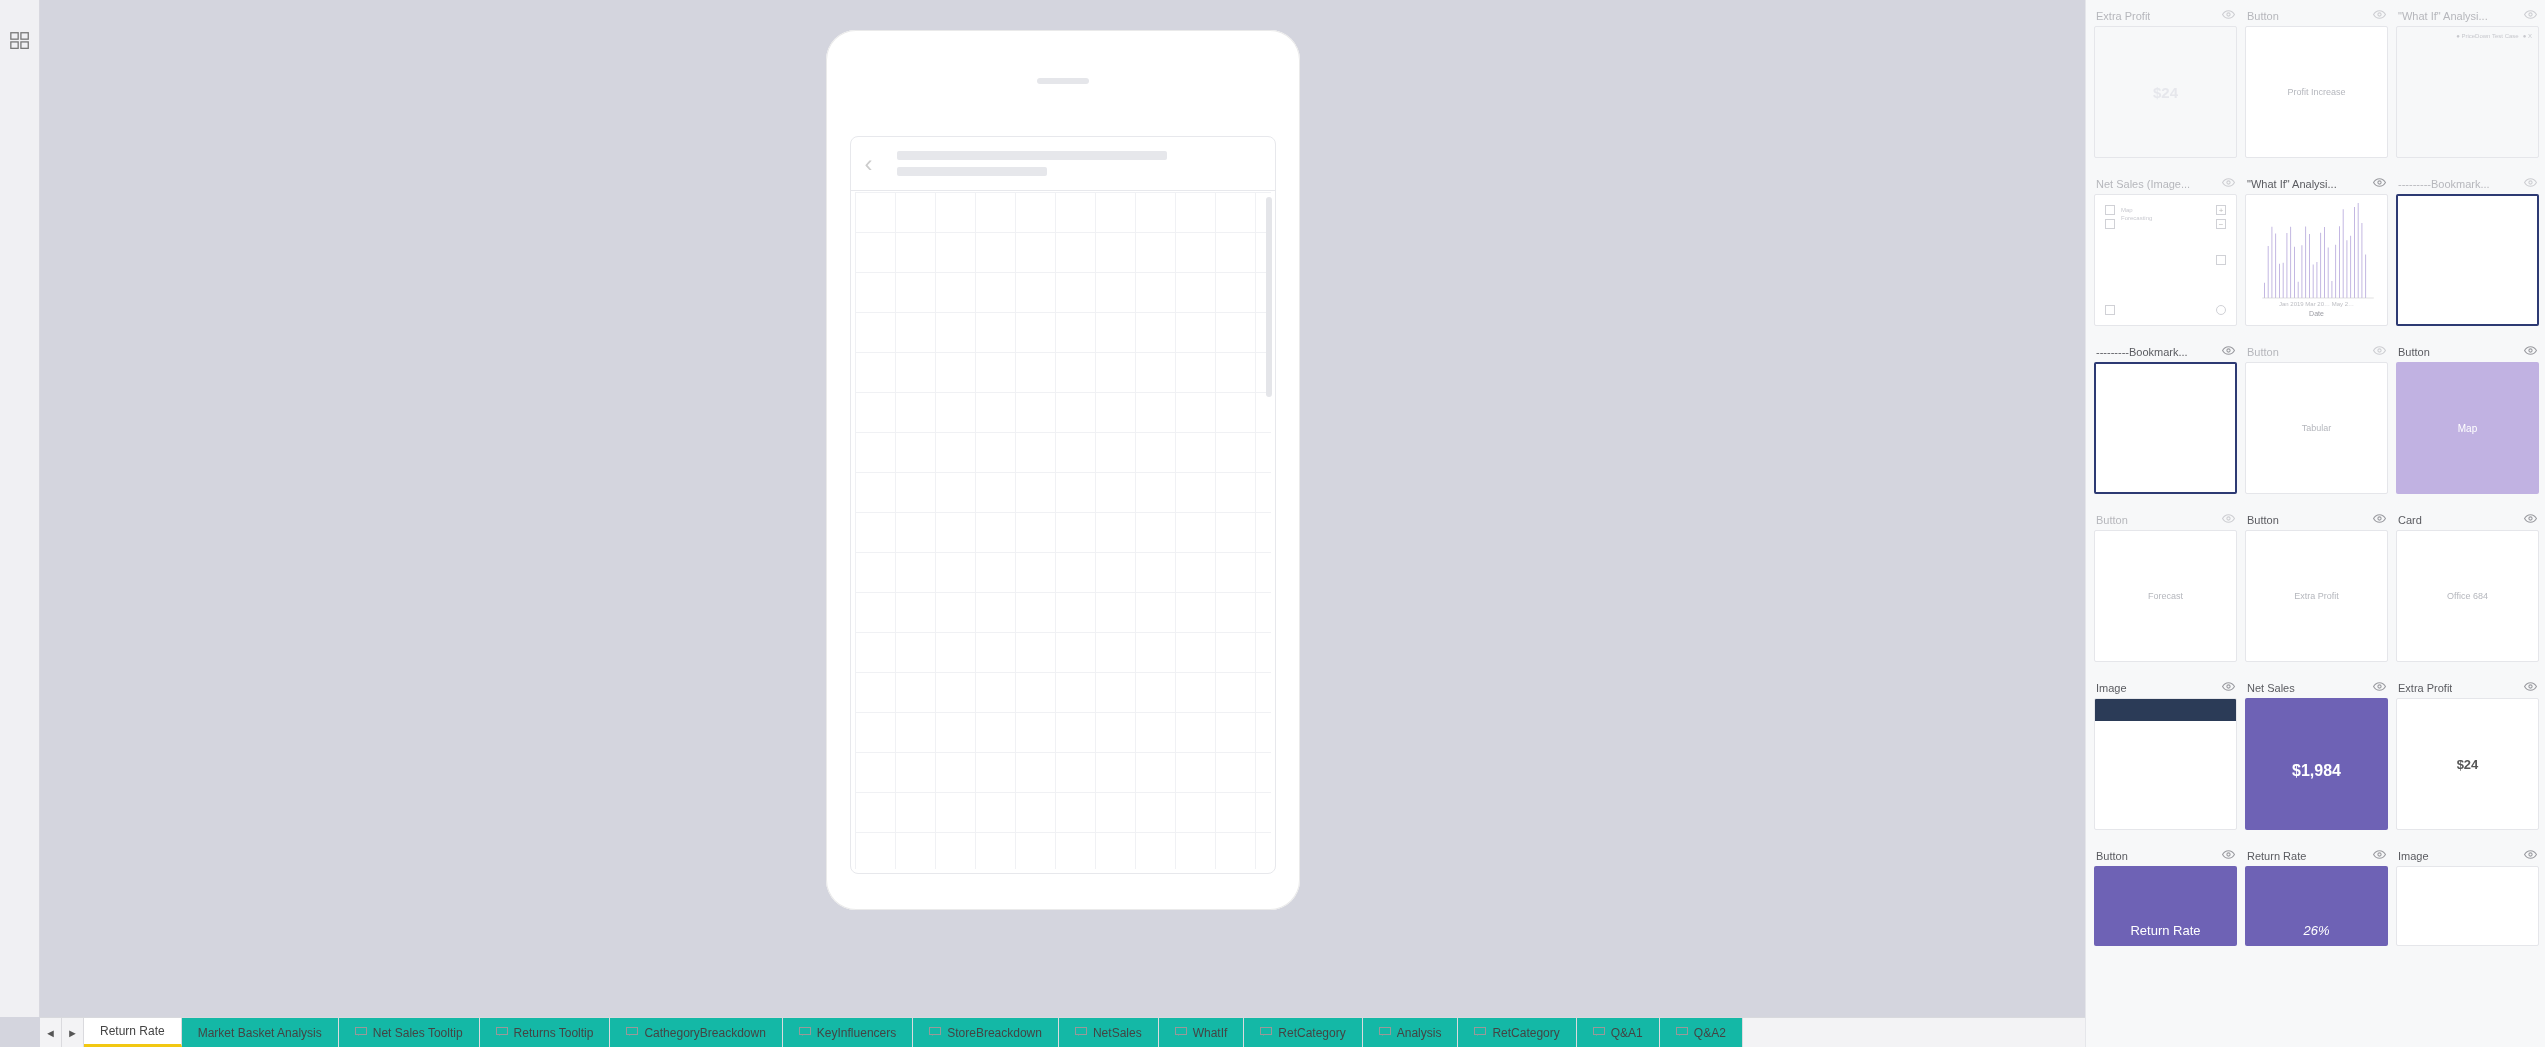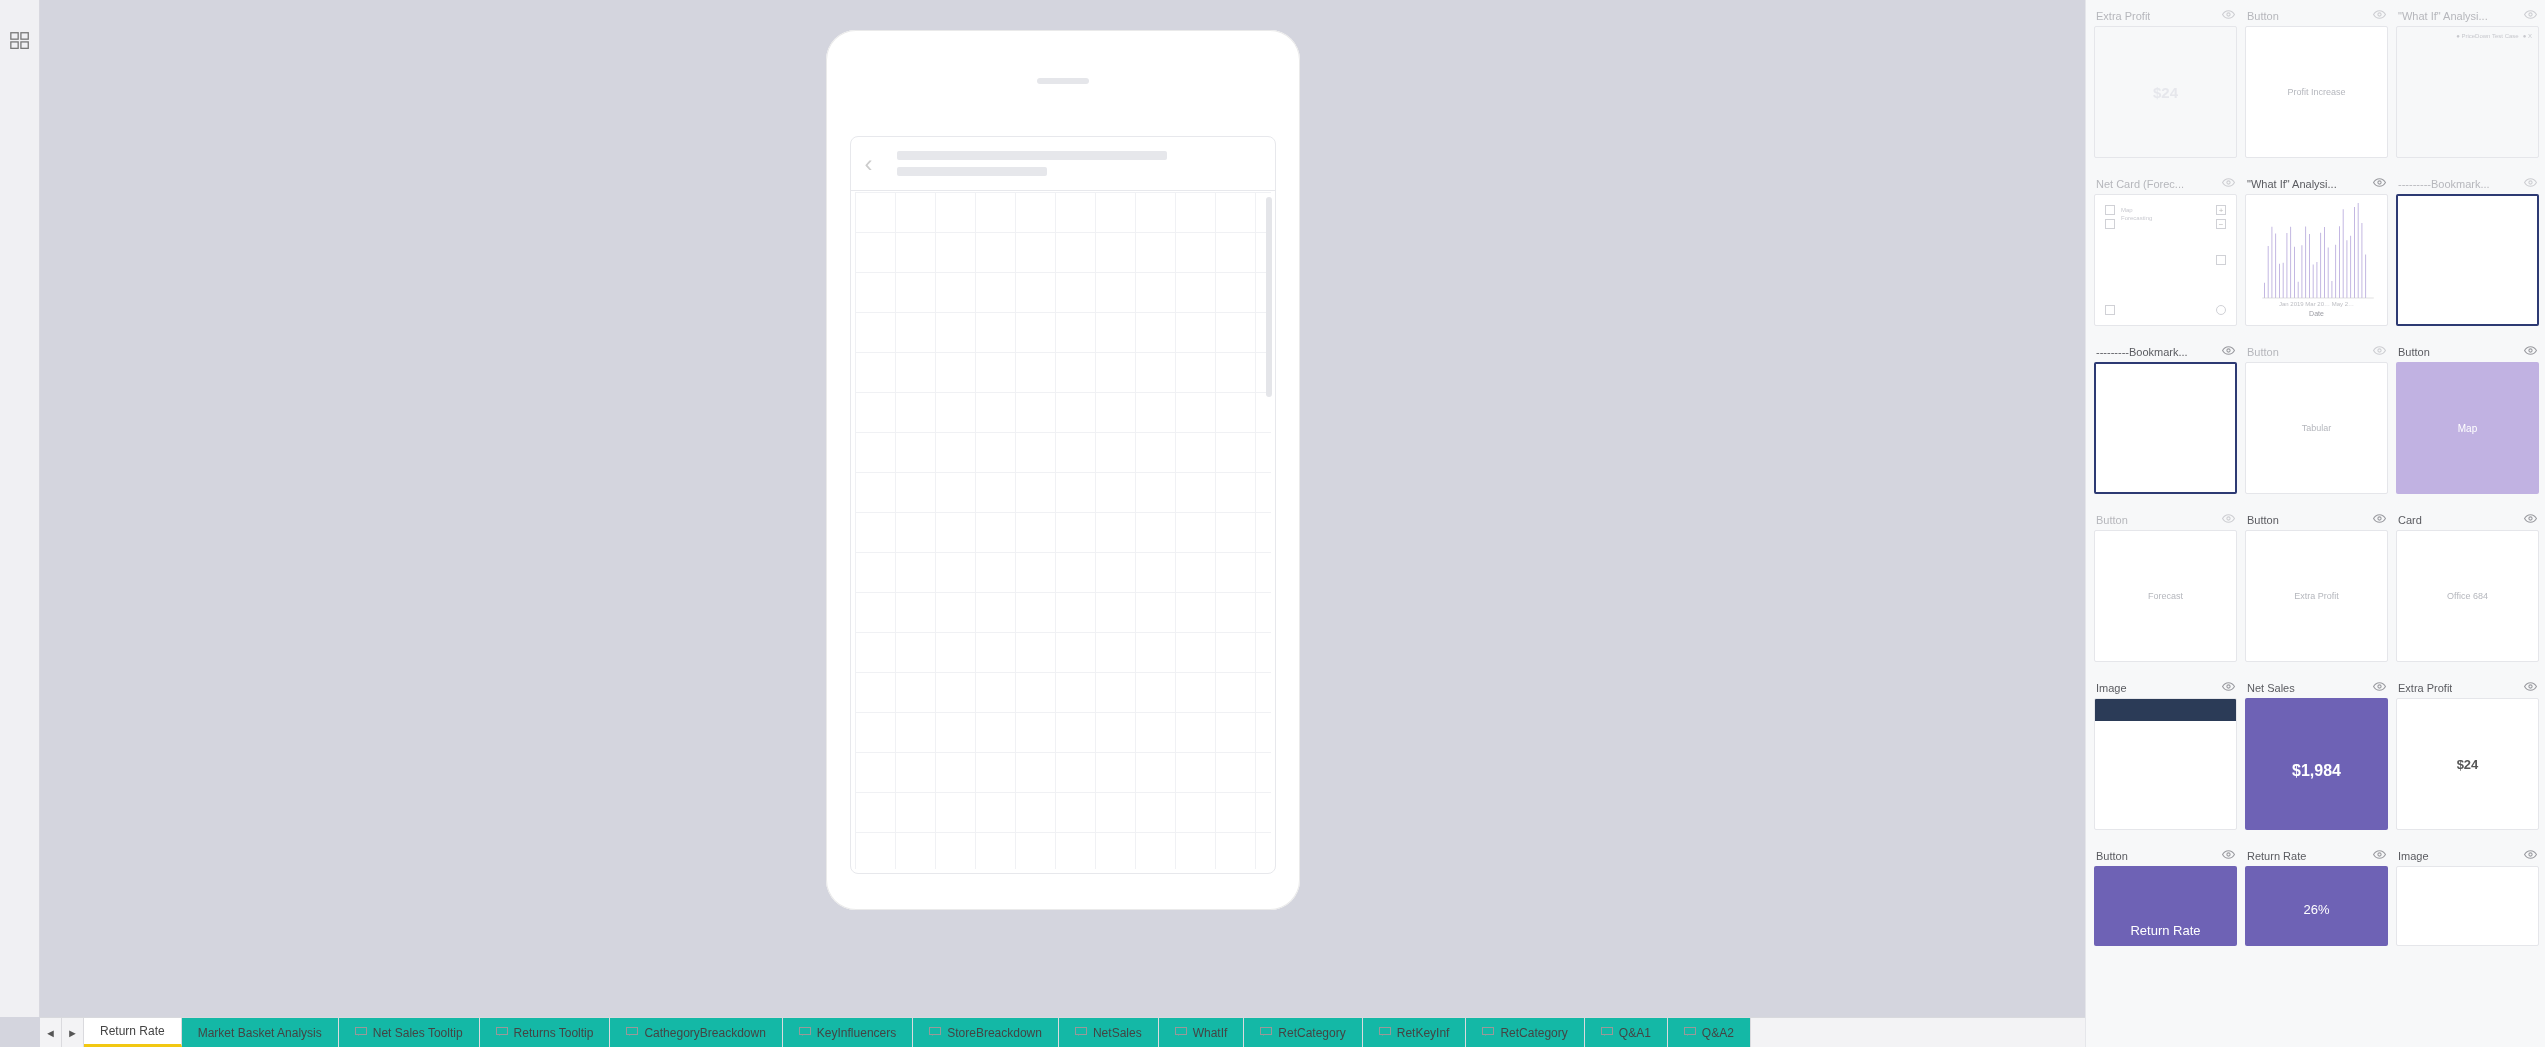--- a/index.html
+++ b/index.html
@@ -279,21 +279,21 @@
         </div>
         <div class="vis-thumb ghost">
           <div style="position: absolute; top: 6px; right: 6px; font-size: 6px; color: rgb(199, 200, 205); display: flex; gap: 4px;">
             <span>● PriceDown Test Case</span>
             <span>● X</span>
           </div>
         </div>
       </div>
       <div class="vis-cell">
         <div class="vis-head dimmed">
-          <span class="vis-title">Net Card (Forec...</span>
+          <span class="vis-title">Net Sales (Image...</span>
           <span class="vis-eye"><svg width="13" height="13" viewBox="0 0 24 24" fill="none" stroke="currentColor" stroke-width="2">
               <path d="M1 12s4-7 11-7 11 7 11 7-4 7-11 7S1 12 1 12z"></path>
               <circle cx="12" cy="12" r="3"></circle>
             </svg></span>
         </div>
         <div class="vis-thumb">
           <div class="mini-chart">
             <div style="position:absolute;left:2px;top:2px;width:10px;height:10px;border:1px solid #d0d1d6;"></div>
             <div style="position:absolute;left:2px;top:16px;width:10px;height:10px;border:1px solid #d0d1d6;"></div>
             <div style="position:absolute;right:2px;top:2px;width:10px;height:10px;border:1px solid #d0d1d6;font-size:8px;text-align:center;color:#bbb;">+</div>
@@ -478,21 +478,21 @@
         </div>
       </div>
       <div class="vis-cell">
         <div class="vis-head">
           <span class="vis-title">Return Rate</span>
           <span class="vis-eye"><svg width="13" height="13" viewBox="0 0 24 24" fill="none" stroke="currentColor" stroke-width="2">
               <path d="M1 12s4-7 11-7 11 7 11 7-4 7-11 7S1 12 1 12z"></path>
               <circle cx="12" cy="12" r="3"></circle>
             </svg></span>
         </div>
-        <div class="vis-thumb filled purple" style="height: 80px; align-items: center; padding-bottom: 8px;">
+        <div class="vis-thumb filled purple" style="height: 80px; align-items: flex-end; padding-bottom: 8px; font-style: italic;">
           <span class="val-big" style="font-size: 13px; font-weight: 500;">26%</span>
         </div>
       </div>
       <div class="vis-cell">
         <div class="vis-head">
           <span class="vis-title">Image</span>
           <span class="vis-eye"><svg width="13" height="13" viewBox="0 0 24 24" fill="none" stroke="currentColor" stroke-width="2">
               <path d="M1 12s4-7 11-7 11 7 11 7-4 7-11 7S1 12 1 12z"></path>
               <circle cx="12" cy="12" r="3"></circle>
             </svg></span>
@@ -566,21 +566,21 @@
             <rect x="0.5" y="0.5" width="11" height="7" fill="none" stroke="#999"></rect>
             <path d="M4 7.5 L2.5 9.5 L5 7.5 Z" fill="#999"></path>
           </svg></span>
         <span>RetCategory</span>
       </div>
       <div class="page-tab">
         <span class="tab-tip"><svg width="12" height="10" viewBox="0 0 12 10">
             <rect x="0.5" y="0.5" width="11" height="7" fill="none" stroke="#999"></rect>
             <path d="M4 7.5 L2.5 9.5 L5 7.5 Z" fill="#999"></path>
           </svg></span>
-        <span>RetKeyInf</span>
+        <span>Analysis</span>
       </div>
       <div class="page-tab">
         <span class="tab-tip"><svg width="12" height="10" viewBox="0 0 12 10">
             <rect x="0.5" y="0.5" width="11" height="7" fill="none" stroke="#999"></rect>
             <path d="M4 7.5 L2.5 9.5 L5 7.5 Z" fill="#999"></path>
           </svg></span>
         <span>RetCategory</span>
       </div>
       <div class="page-tab">
         <span class="tab-tip"><svg width="12" height="10" viewBox="0 0 12 10">

